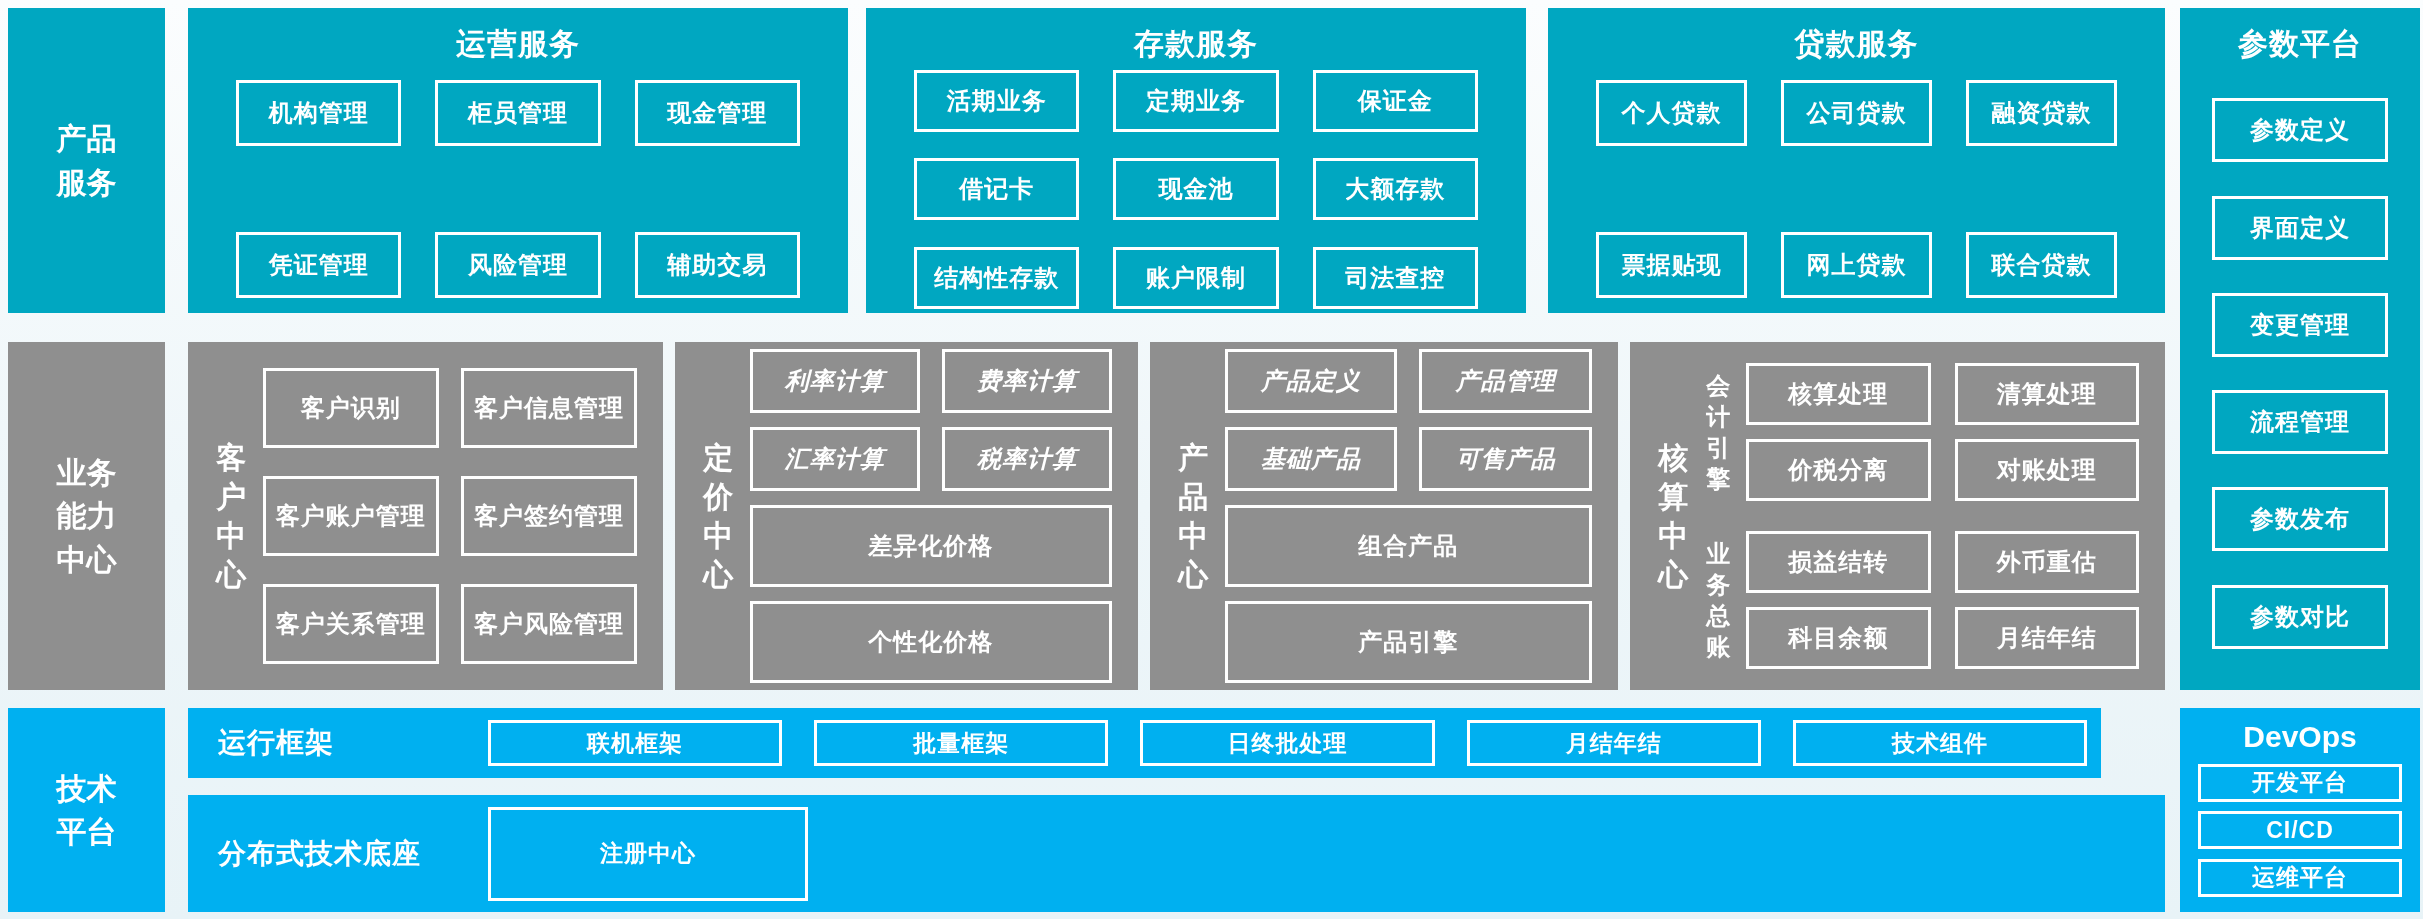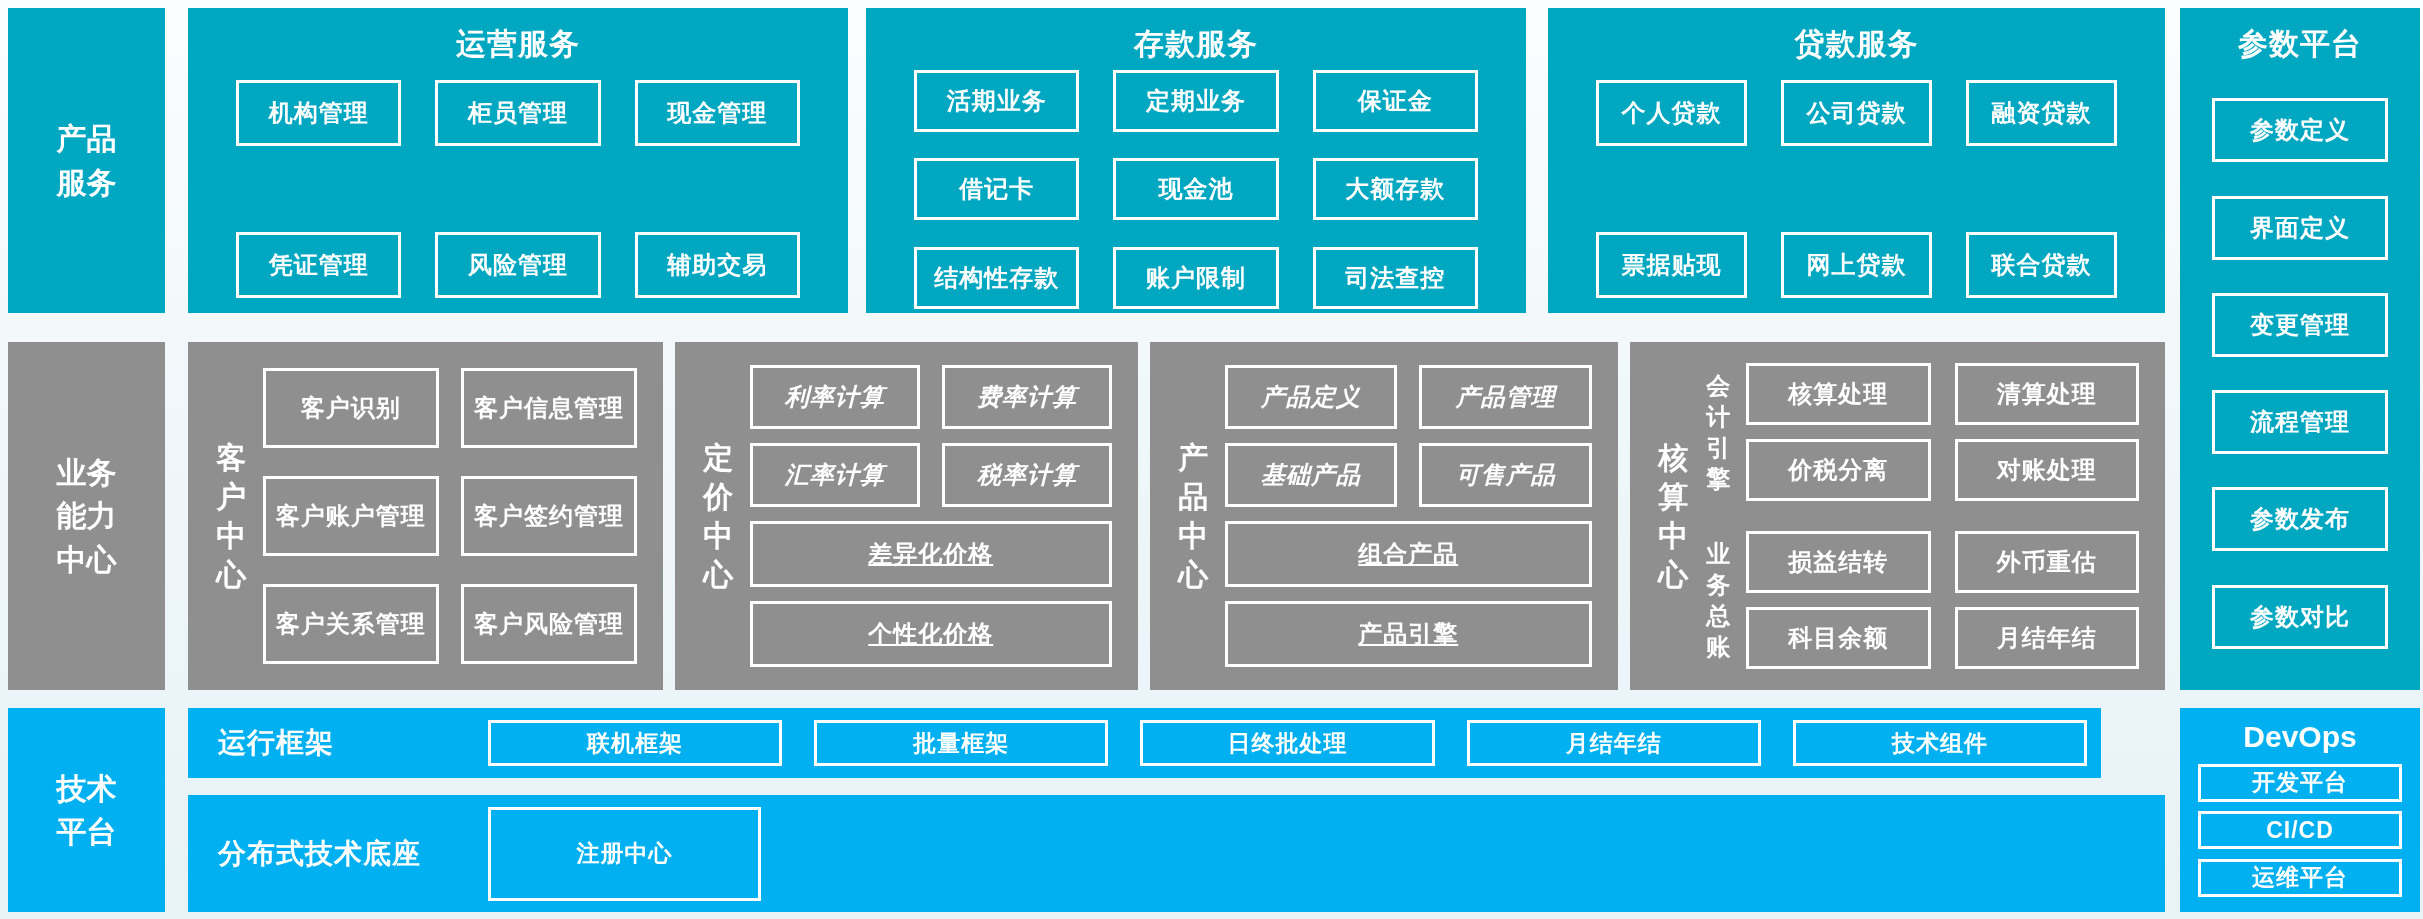--- a/index.html
+++ b/index.html
@@ -33,32 +33,32 @@
   .param-boxes .box{width:176px;height:64px;}
   
   .center-panel{display:flex;align-items:center;padding:24px 26px;column-gap:14px;}
   .vlabel{font-weight:bold;font-size:30px;line-height:1.3;width:1.15em;word-break:break-all;text-align:center;flex:none;color:#fff;}
   .vlabel-sm{font-weight:bold;font-size:24px;line-height:1.3;width:1.15em;word-break:break-all;text-align:center;flex:none;color:#fff;}
   .cust-grid{flex:1;display:grid;grid-template-columns:1fr 1fr;column-gap:22px;row-gap:28px;}
   .cust-grid .box{height:80px;}
   .price-grid{flex:1;display:flex;flex-direction:column;row-gap:14px;}
   .price-row{display:grid;grid-template-columns:1fr 1fr;column-gap:22px;font-style:italic;}
   .price-row .box{height:64px;}
-  .wide-box{height:66px;text-decoration:underline;}
+  .wide-box{height:82px;}
   .acct-body{flex:1;display:flex;flex-direction:column;row-gap:30px;}
   .acct-group{display:flex;align-items:center;column-gap:14px;}
   .acct-grid{flex:1;display:grid;grid-template-columns:1fr 1fr;column-gap:24px;row-gap:14px;}
   .acct-grid .box{height:62px;}
   
   .band{display:flex;align-items:center;padding:0 14px 0 30px;column-gap:30px;}
   .band-label{font-weight:bold;font-size:28px;color:#fff;flex:none;width:240px;letter-spacing:1px;}
   .band1-boxes{flex:1;display:grid;grid-template-columns:repeat(5,1fr);column-gap:32px;}
   .band1-boxes .box{height:46px;font-size:23px;}
   .band2-body{flex:1;display:flex;align-items:center;column-gap:32px;}
-  .reg-box{width:273px;height:94px;flex:none;font-size:23px;}
+  .reg-box{width:320px;height:94px;flex:none;font-size:23px;}
   .band2-cols{flex:1;display:grid;grid-template-columns:repeat(4,1fr);column-gap:32px;}
   .band2-col{display:flex;flex-direction:column;row-gap:10px;}
   .band2-col .box{height:44px;font-size:23px;}
   
   .devops{display:flex;flex-direction:column;align-items:center;padding-top:12px;}
   .devops-title{font-weight:bold;font-size:30px;color:#fff;}
   .devops-boxes{flex:1;display:flex;flex-direction:column;justify-content:space-evenly;align-items:center;width:100%;padding-bottom:6px;}
   .devops-boxes .box{width:204px;height:38px;font-size:23px;}
 </style>
 </head>

